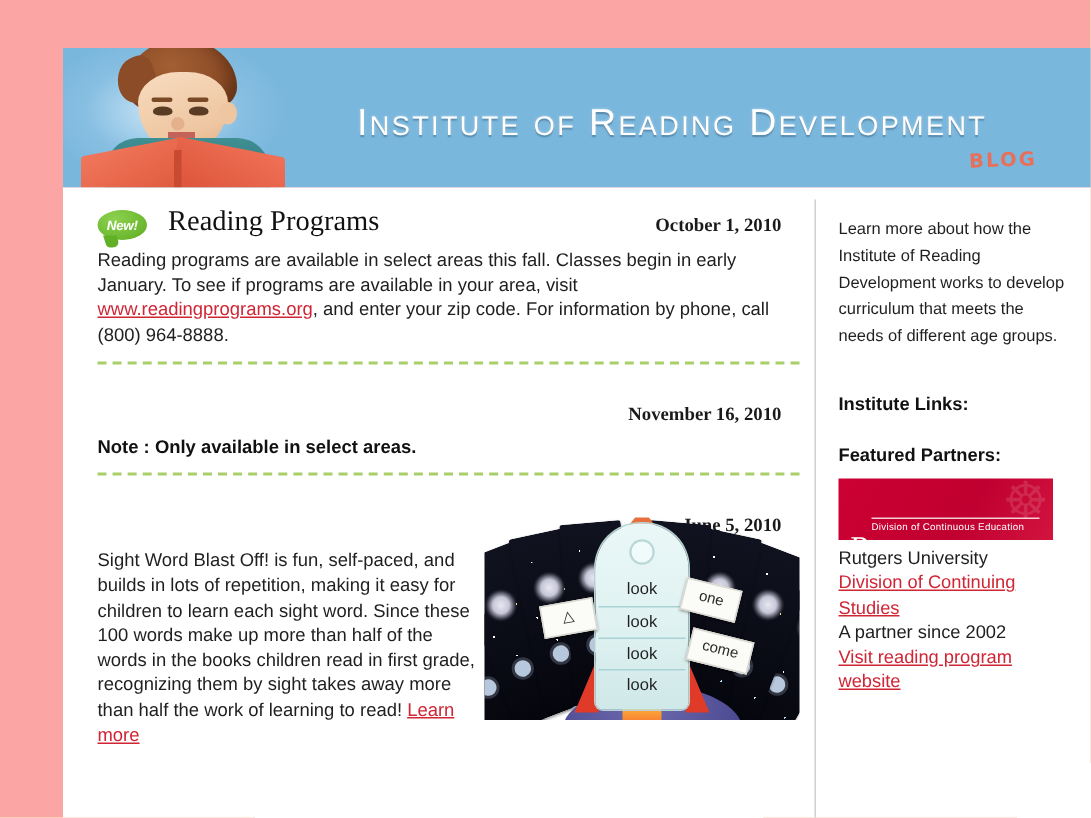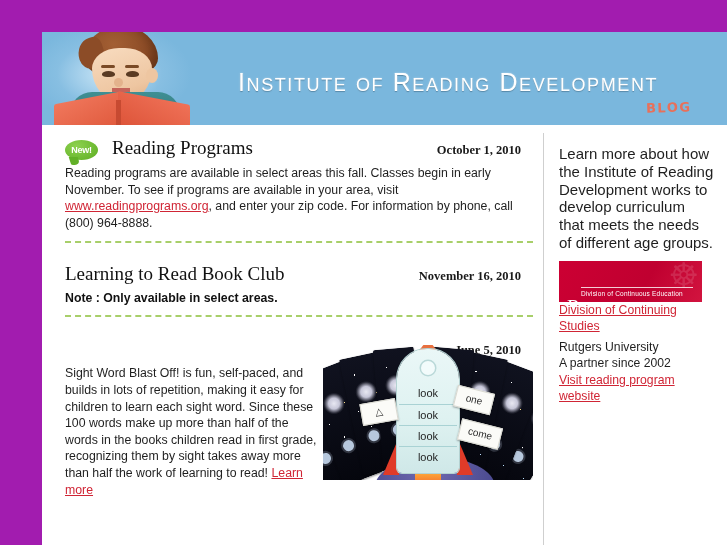--- a/index.html
+++ b/index.html
@@ -10,21 +10,21 @@
     width: 727px;
     height: 545px;
     overflow: hidden;
     background: #f6e79b;
     font-family: "Liberation Sans", sans-serif;
   }
   .page {
     position: relative;
     width: 727px;
     height: 545px;
-    background: #a21caf;
+    background: #fca5a5;
   }
 
   
   .header {
     position: absolute;
     left: 42px;
     top: 32px;
     width: 685px;
     height: 93px;
     background: #7ab7dd;
@@ -197,20 +197,21 @@
     position: absolute;
     left: 0px;
     top: 15px;
     width: 33px;
     height: 20px;
     background: radial-gradient(ellipse at 35% 30%, #8dd14f 0%, #6bb82f 70%, #59a522 100%);
     border-radius: 50%;
     color: #ffffff;
     font-size: 9px;
     font-weight: bold;
+    font-style: italic;
     text-align: center;
     line-height: 20px;
     letter-spacing: -0.2px;
   }
   .badge-new::after {
     content: "";
     position: absolute;
     left: 5px;
     bottom: -5px;
     width: 9px;
@@ -386,21 +387,21 @@
 
   
   .sidebar {
     position: absolute;
     left: 517px;
     top: 20px;
     width: 155px;
     font-family: "Liberation Sans", sans-serif;
   }
   .sb-intro {
-    font-size: 15px;
+    font-size: 11px;
     line-height: 17.8px;
     color: #1f1f1f;
   }
   .sb-heading {
     margin-top: 28px;
     font-size: 12.2px;
     font-weight: bold;
     color: #111111;
   }
   .sb-list {
@@ -504,27 +505,26 @@
     <div class="divider-v"></div>
 
     <div class="main">
 
       <div class="article">
         <div class="art-head">
           <div class="badge-new">New!</div>
           <div class="art-title indent">Reading Programs</div>
           <div class="art-date">October 1, 2010</div>
         </div>
-        <div class="art-body"><span>Reading programs are available in select areas this fall. Classes begin in early November. To see if programs are available in your area, visit </span><a class="inline-link" href="#">www.readingprograms.org</a><span>, and enter your zip code. For information by phone, call (800) 964-8888.</span></div>
+        <div class="art-body"><span>Reading programs are available in select areas this fall. Classes begin in early January. To see if programs are available in your area, visit </span><a class="inline-link" href="#">www.readingprograms.org</a><span>, and enter your zip code. For information by phone, call (800) 964-8888.</span></div>
         <div class="dashed"></div>
       </div>
 
       <div class="article" style="margin-top:8px;">
         <div class="art-head">
-          <div class="art-title">Learning to Read Book Club</div>
           <div class="art-date">November 16, 2010</div>
         </div>
         <div class="art-note">Note : Only available in select areas.</div>
         <div class="dashed"></div>
       </div>
 
       <div class="article" style="margin-top:8px;">
         <div class="art-head">
           <div class="art-date">June 5, 2010</div>
         </div>
@@ -585,28 +585,30 @@
           <span>Sight Word Blast Off! is fun, self-paced, and builds in lots of repetition, making it easy for children to learn each sight word. Since these 100 words make up more than half of the words in the books children read in first grade, recognizing them by sight takes away more than half the work of learning to read!</span>
           <a class="learn-more" href="#">Learn more</a>
         </div>
       </div>
 
     </div>
 
     <div class="sidebar">
       <div class="sb-intro">Learn more about how the Institute of Reading Development works to develop curriculum that meets the needs of different age groups.</div>
 
-
+      <div class="sb-heading">Institute Links:</div>
+
+      <div class="sb-heading2">Featured Partners:</div>
 
       <div class="rutgers">
         <div class="wm">☸</div>
         <div class="rname">Rutgers</div>
         <div class="rsub">Division of Continuous Education</div>
       </div>
 
+      <div class="sb-line" style="margin-top:4px;">Rutgers University</div>
       <div class="sb-line"><a href="#">Division of Continuing Studies</a></div>
-      <div class="sb-line" style="margin-top:4px;">Rutgers University</div>
       <div class="sb-line">A partner since 2002</div>
       <div class="sb-line"><a href="#">Visit reading program website</a></div>
     </div>
 
   </div>
 </div>
 
 </body></html>

